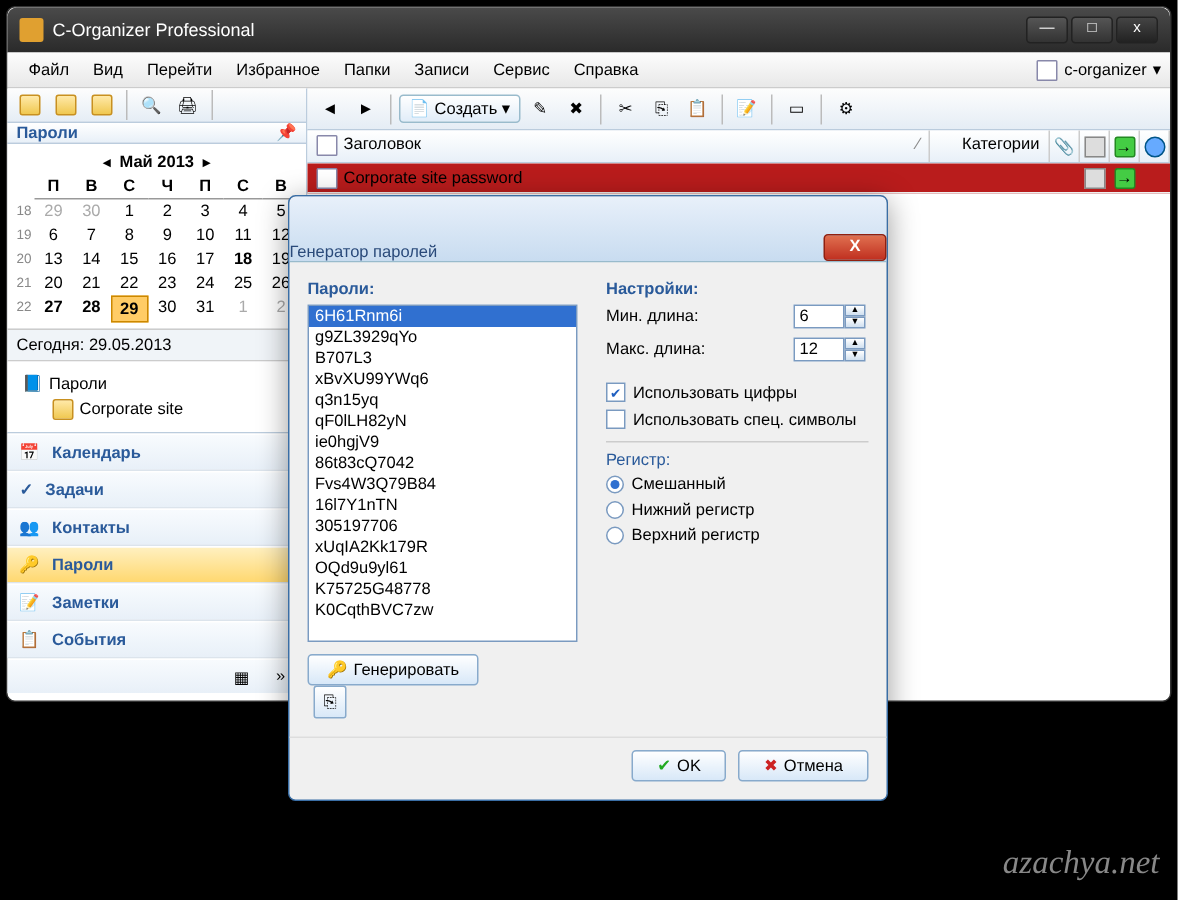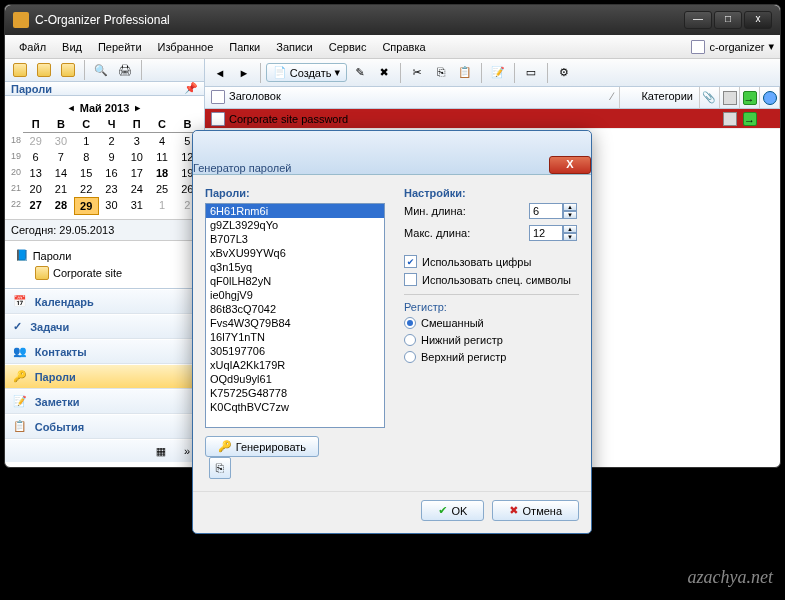--- a/index.html
+++ b/index.html
@@ -80,21 +80,21 @@
 .spinner .spbtns { width: 14px; display: flex; flex-direction: column; }
 .spinner .spb { height: 8px; border: 1px solid #7a9ac0; background: linear-gradient(#fff,#d0e0f0); font-size: 6px; text-align: center; cursor: pointer; line-height: 6px; }
 .chk { display: flex; align-items: center; gap: 5px; margin-bottom: 5px; cursor: pointer; }
 .chkbox { width: 13px; height: 13px; border: 1px solid #7a9ac0; background: #fff; display: flex; align-items: center; justify-content: center; font-size: 9px; color: #2060c0; }
 .fieldset-label { color: #2a5a9a; margin: 8px 0 4px; border-top: 1px solid #ccc; padding-top: 6px; }
 .radio { display: flex; align-items: center; gap: 5px; margin-bottom: 5px; cursor: pointer; }
 .rcircle { width: 12px; height: 12px; border: 1px solid #7a9ac0; border-radius: 50%; background: #fff; display: flex; align-items: center; justify-content: center; }
 .rcircle .dot { width: 6px; height: 6px; background: #3070d0; border-radius: 50%; }
 .dlg-footer { padding: 8px 12px 12px; display: flex; justify-content: flex-end; gap: 8px; border-top: 1px solid #ddd; }
 .dlg-btn { padding: 3px 16px; border: 1px solid #8ac; background: linear-gradient(#fff,#d8e8f8); border-radius: 3px; cursor: pointer; display: flex; align-items: center; gap: 4px; }
-.watermark { position: absolute; bottom: 12px; right: 12px; font-size: 18px; color: #888; font-style: italic; font-family: Georgia, serif; pointer-events: none; }
+.watermark { position: absolute; bottom: 12px; right: 12px; font-size: 22px; color: #888; font-style: italic; font-family: Georgia, serif; pointer-events: none; }
 </style>
 </head>
 <body>
 
 <div class="window">
   <div class="titlebar">
     <span class="icon"></span>
     <span class="title">C-Organizer Professional</span>
     <div class="winbtns">
       <div class="winbtn">—</div>

